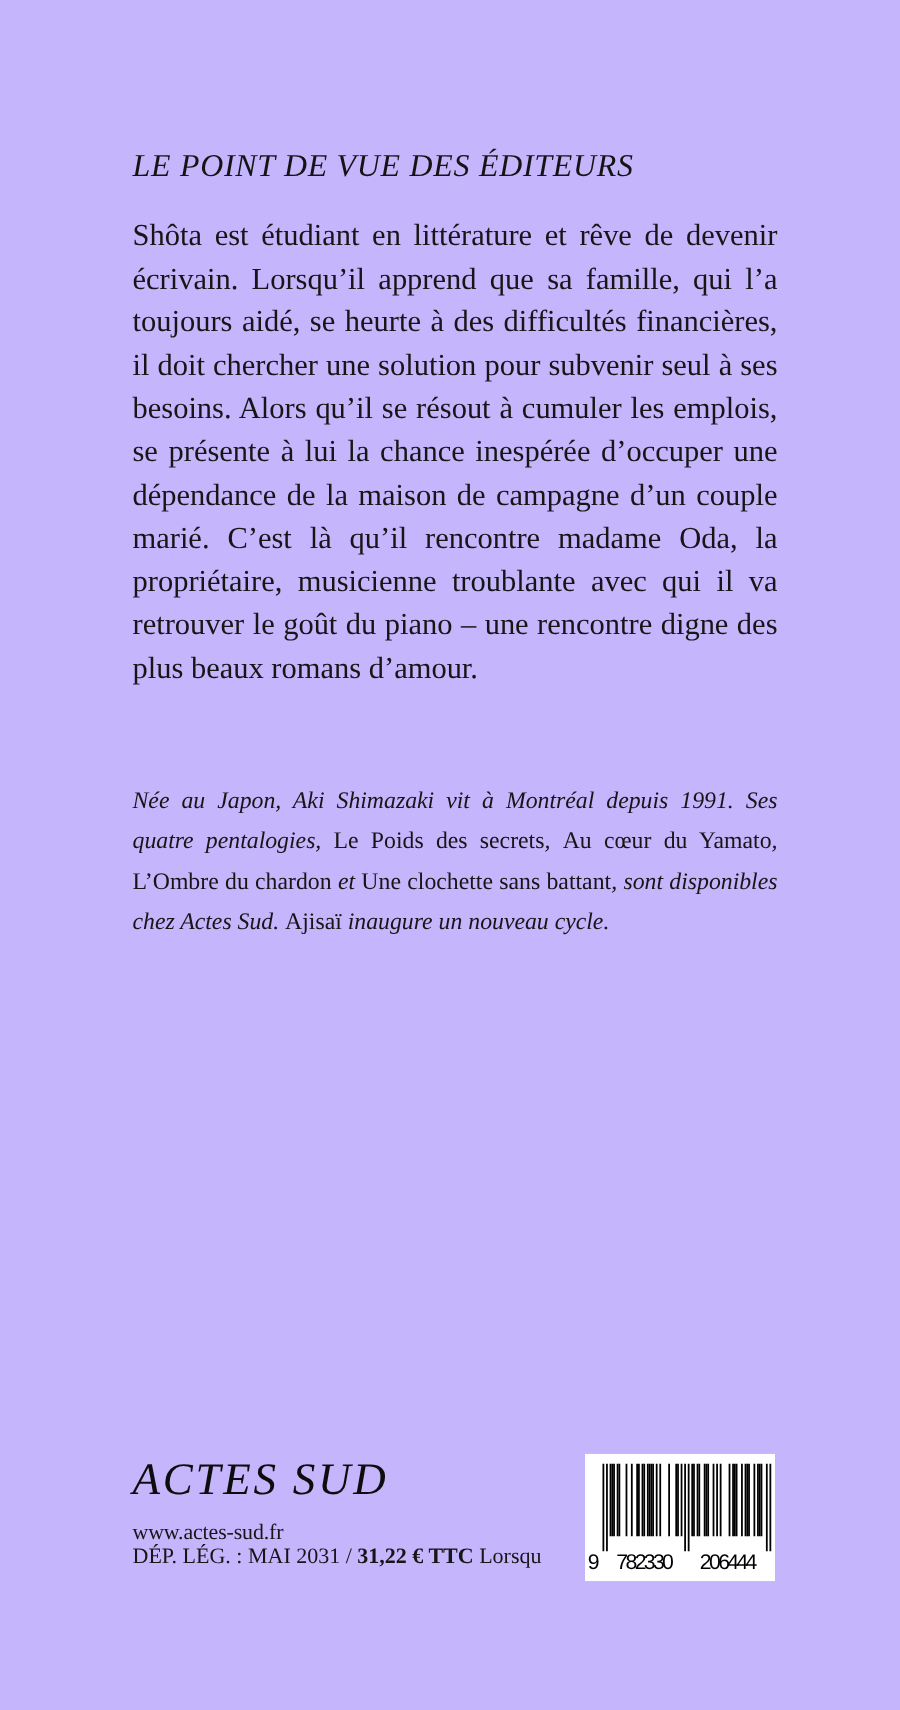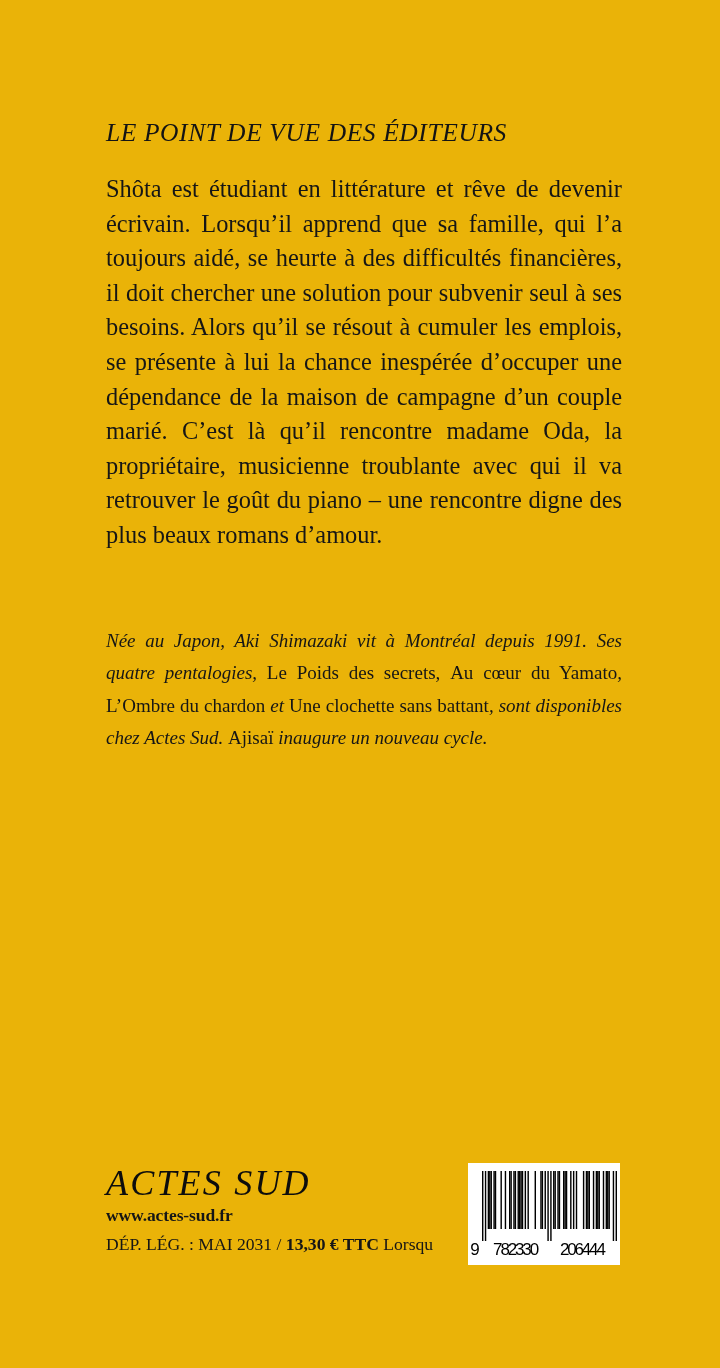--- a/index.html
+++ b/index.html
@@ -13,21 +13,21 @@
     height: 1368px;
     position: relative;
     font-family: "Liberation Serif", "DejaVu Serif", serif;
     color: #1a1a1a;
     overflow: hidden;
   }
 
   .page {
     position: absolute;
     inset: 0;
-    background: #eab308;
+    background: #c4b5fd;
   }
 
   
   .editors-heading {
     position: absolute;
     left: 106px;
     top: 118px;
     width: 520px;
     font-style: italic;
     font-size: 25.5px;
@@ -88,25 +88,24 @@
     font-style: italic;
     font-size: 36px;
     letter-spacing: 2.2px;
     line-height: 40px;
     color: #0d0d0d;
     white-space: nowrap;
   }
   .publisher-url {
     font-size: 17.5px;
     line-height: 23px;
-    margin-top: 1px;
+    margin-top: 11px;
     letter-spacing: -0.1px;
     color: #161616;
     white-space: nowrap;
-    font-weight: bold;
   }
   .legal-line {
     position: absolute;
     left: 106px;
     top: 1232px;
     font-size: 17.6px;
     line-height: 24px;
     white-space: nowrap;
     color: #161616;
   }
@@ -135,21 +134,21 @@
     <span>Née au Japon, Aki Shimazaki vit à Montréal depuis 1991. Ses quatre pentalogies, </span><span class="roman">Le Poids des secrets</span><span>, </span><span class="roman">Au cœur du Yamato</span><span>, </span><span class="roman">L’Ombre du chardon</span><span> et </span><span class="roman">Une clochette sans battant</span><span>, sont disponibles chez Actes Sud. </span><span class="roman">Ajisaï</span><span> inaugure un nouveau cycle.</span>
   </div>
 
 
   <div class="publisher-block">
     <div class="publisher-logo">ACTES SUD</div>
     <div class="publisher-url">www.actes-sud.fr</div>
   </div>
 
   <div class="legal-line">
-    <span>DÉP. LÉG. : MAI 2031 / </span><span class="price">13,30 € TTC</span><span> Lorsqu</span>
+    <span>DÉP. LÉG. : MAI 2031 / </span><span class="price">31,22 € TTC</span><span> Lorsqu</span>
   </div>
 
   <div class="barcode">
     <svg id="barcode-svg" viewBox="0 0 152 102" preserveAspectRatio="none">
         <rect x="0" y="0" width="152" height="102" fill="#ffffff"></rect>
         <rect x="14.000" y="8" width="1.421" height="70" fill="#000000"></rect>
         <rect x="16.842" y="8" width="1.421" height="70" fill="#000000"></rect>
         <rect x="19.684" y="8" width="1.421" height="58" fill="#000000"></rect>
         <rect x="21.105" y="8" width="1.421" height="58" fill="#000000"></rect>
         <rect x="22.526" y="8" width="1.421" height="58" fill="#000000"></rect>

